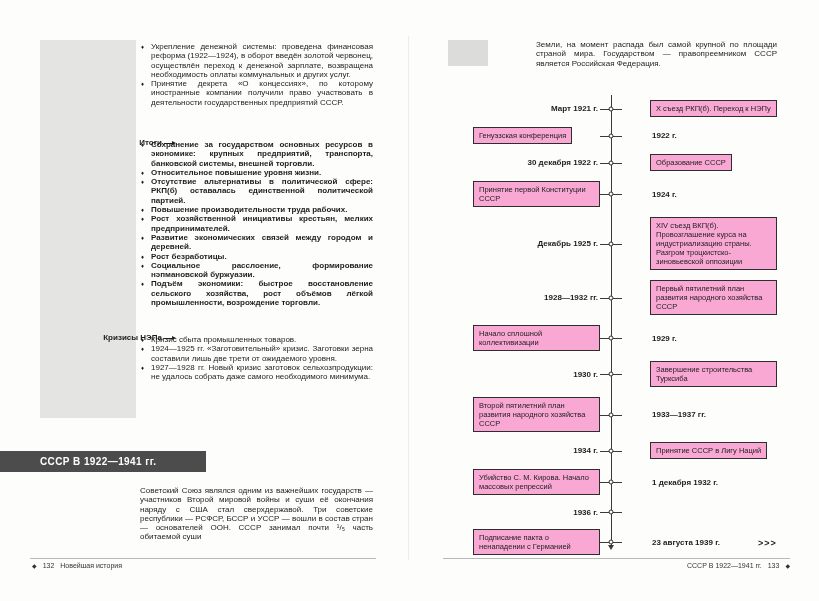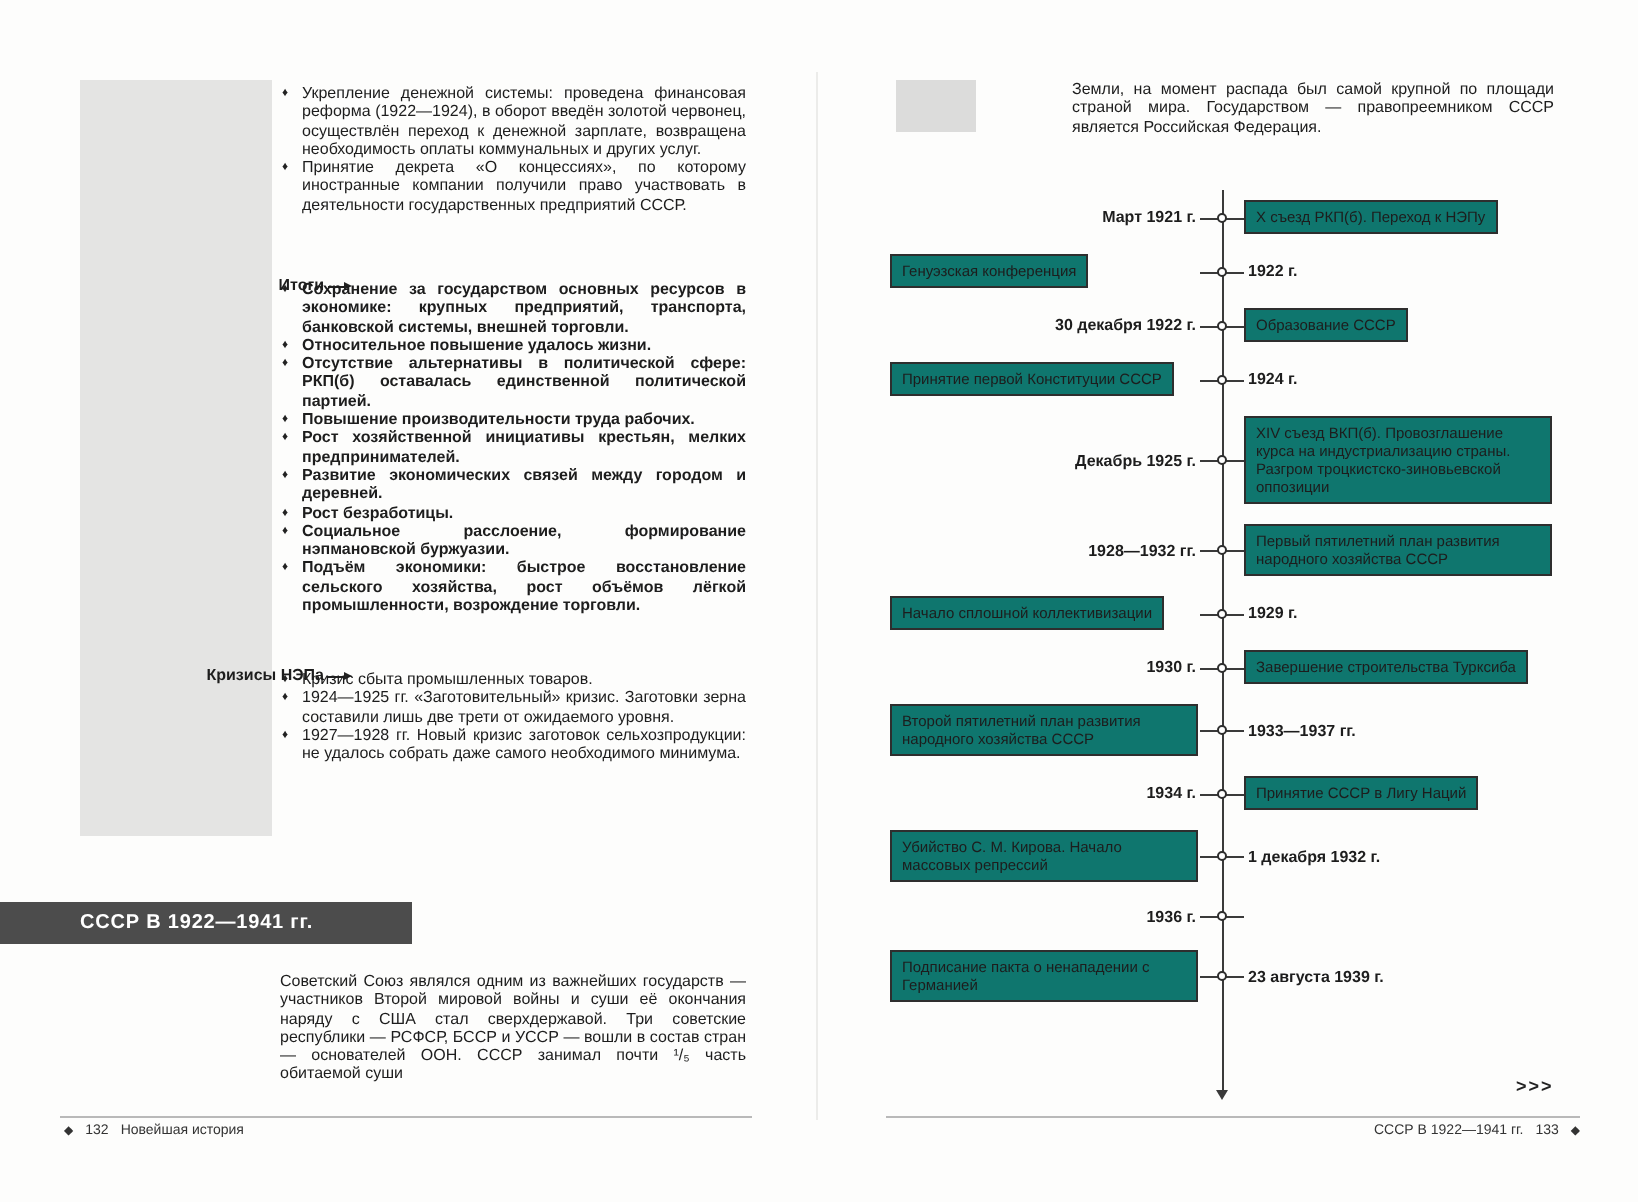--- a/index.html
+++ b/index.html
@@ -45,24 +45,24 @@
 
   
   .cont-box { position:absolute; left:448px; top:40px; width:40px; height:26px; background:#dcdcdb; }
   .intro-right { position:absolute; left:536px; top:40px; width:241px; font-size:8px; line-height:9.3px; text-align:justify; }
 
   .timeline { position:absolute; left:445px; top:95px; width:332px; height:456px; }
   .tl-line { position:absolute; left:166px; top:0; width:1px; height:450px; background:#3a3a3a; }
   .tl-line::after { content:""; position:absolute; left:-3px; top:450px; width:0; height:0; border-top:5px solid #3a3a3a; border-left:3.5px solid transparent; border-right:3.5px solid transparent; }
   .tl-rows { position:relative; display:flex; flex-direction:column; gap:10px; padding-top:5px; }
   .tl-row { display:grid; grid-template-columns:155px 22px 155px; align-items:center; }
-  .cell { display:flex; align-items:center; justify-content:flex-start; }
+  .cell { display:flex; align-items:center; justify-content:flex-start;margin-left:28px; }
   .cell.date-left { justify-content:flex-end; }
   .tl-date { font-weight:bold; font-size:8px; white-space:nowrap; padding:0 2px; }
-  .tl-box { display:inline-block; border:1px solid #2e2e2e; background:#0f766e; padding:3px 5px; font-size:7.5px; line-height:9px; max-width:154px; }
+  .tl-box { display:inline-block; border:1px solid #2e2e2e; background:#f9a8d4; padding:3px 5px; font-size:7.5px; line-height:9px; max-width:154px; }
   .tl-mid { position:relative; align-self:stretch; min-height:14px; }
   .tl-mid::before { content:""; position:absolute; left:0; right:0; top:50%; height:1px; background:#3a3a3a; }
   .tl-dot { position:absolute; left:50%; top:50%; transform:translate(-50%,-50%); width:5px; height:5px; border-radius:50%; border:1px solid #2e2e2e; background:#fff; }
 
   .cont-arrows { position:absolute; left:758px; top:538px; font-size:9px; font-weight:bold; letter-spacing:1px; color:#222; }
 </style>
 </head>
 <body>
 
 <div class="spread">
@@ -76,21 +76,21 @@
     <span>Кризисы НЭПа</span><span class="arrow"><span class="arrow-line"></span><span class="arrow-head"></span></span>
   </div>
 
   <div class="content-col">
     <ul class="bullet-group" id="group-1">
       <li>Укрепление денежной системы: проведена финансовая реформа (1922—1924), в оборот введён золотой червонец, осуществлён переход к денежной зарплате, возвращена необходимость оплаты коммунальных и других услуг.</li>
       <li>Принятие декрета «О концессиях», по которому иностранные компании получили право участвовать в деятельности государственных предприятий СССР.</li>
     </ul>
     <ul class="bullet-group" id="group-2">
       <li>Сохранение за государством основных ресурсов в экономике: крупных предприятий, транспорта, банковской системы, внешней торговли.</li>
-      <li>Относительное повышение удалось жизни.</li>
+      <li>Относительное повышение уровня жизни.</li>
       <li>Отсутствие альтернативы в политической сфере: РКП(б) оставалась единственной политической партией.</li>
       <li>Повышение производительности труда рабочих.</li>
       <li>Рост хозяйственной инициативы крестьян, мелких предпринимателей.</li>
       <li>Развитие экономических связей между городом и деревней.</li>
       <li>Рост безработицы.</li>
       <li>Социальное расслоение, формирование нэпмановской буржуазии.</li>
       <li>Подъём экономики: быстрое восстановление сельского хозяйства, рост объёмов лёгкой промышленности, возрождение торговли.</li>
     </ul>
     <ul class="bullet-group" id="group-3">
       <li>Кризис сбыта промышленных товаров.</li>

